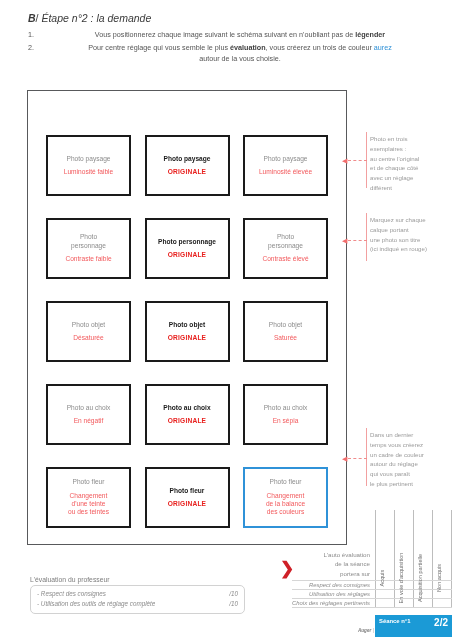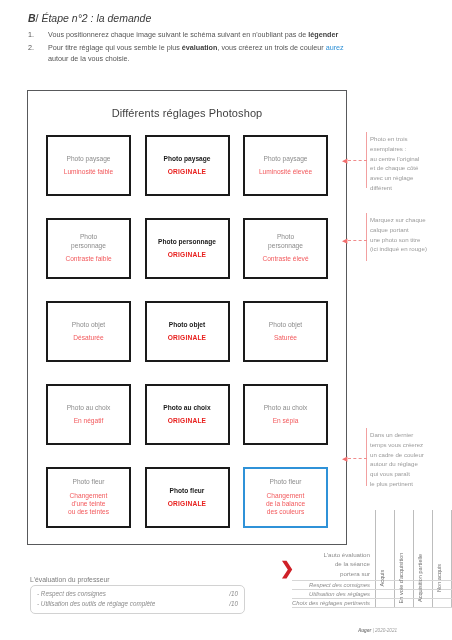--- a/index.html
+++ b/index.html
@@ -12,21 +12,21 @@
   .page{position:relative;width:376px;height:640px;}
 
   
   .hdr{position:absolute;left:28px;top:12px;font-size:10.5px;font-style:italic;color:#3a3a3a;white-space:nowrap;}
   .hdr b{font-style:italic;font-weight:bold;}
   .hdr .slash{font-weight:normal;font-style:normal;}
 
   .instr{position:absolute;left:28px;top:30px;width:404px;font-size:7.2px;color:#555;}
   .irow{display:flex;margin-bottom:3px;line-height:1.45;}
   .inum{width:20px;flex:0 0 20px;font-size:7.2px;color:#555;}
-  .itxt{flex:1;}
+  .itxt{flex:1;text-align:center;}
   .itxt b{font-weight:bold;color:#3f3f3f;}
   .blue-word{color:#2c8fd6;}
 
   
   .frame{
     position:absolute;left:27px;top:90px;width:320px;height:455px;
     border:1.4px solid #58595b;background:#fff;box-sizing:border-box;
   }
   .frame-title{
     position:absolute;left:0;right:0;top:16px;text-align:center;
@@ -118,28 +118,27 @@
   <div class="instr">
     <div class="irow">
       <div class="inum">1.</div>
       <div class="itxt">
         <span>Vous positionnerez chaque image suivant le schéma suivant en n'oubliant pas de </span><b>légender</b><br>
       </div>
     </div>
     <div class="irow">
       <div class="inum">2.</div>
       <div class="itxt">
-        <span>Pour titre réglage qui vous semble le plus </span><b>évaluation</b><span>, vous créerez un trois de couleur </span><span class="blue-word">aurez</span><br>
+        <span>Pour centre réglage qui vous semble le plus </span><b>évaluation</b><span>, vous créerez un trois de couleur </span><span class="blue-word">aurez</span><br>
         <span>autour de la vous choisie.</span>
       </div>
     </div>
   </div>
 
   <div class="frame">
-    <div class="frame-title">Différents réglages Photoshop</div>
     <div class="grid">
 
       <div class="grow">
         <div class="cell">
           <div class="c-name">Photo paysage</div>
           <div class="c-sub">Luminosité faible</div>
         </div>
         <div class="cell center">
           <div class="c-name">Photo paysage</div>
           <div class="c-sub">ORIGINALE</div>
@@ -305,14 +304,18 @@
         <div class="ae-cellbox"></div>
         <div class="ae-cellbox"></div>
         <div class="ae-cellbox"></div>
       </div>
     </div>
   </div>
 
   <div class="credit">
     <b>Auger</b><span> | 2020-2021</span>
   </div>
+  <div class="badge">
+    <span class="badge-l">Séance n°1</span>
+    <span class="badge-r">2/2</span>
+  </div>
 
 </div>
 
 </body></html>

